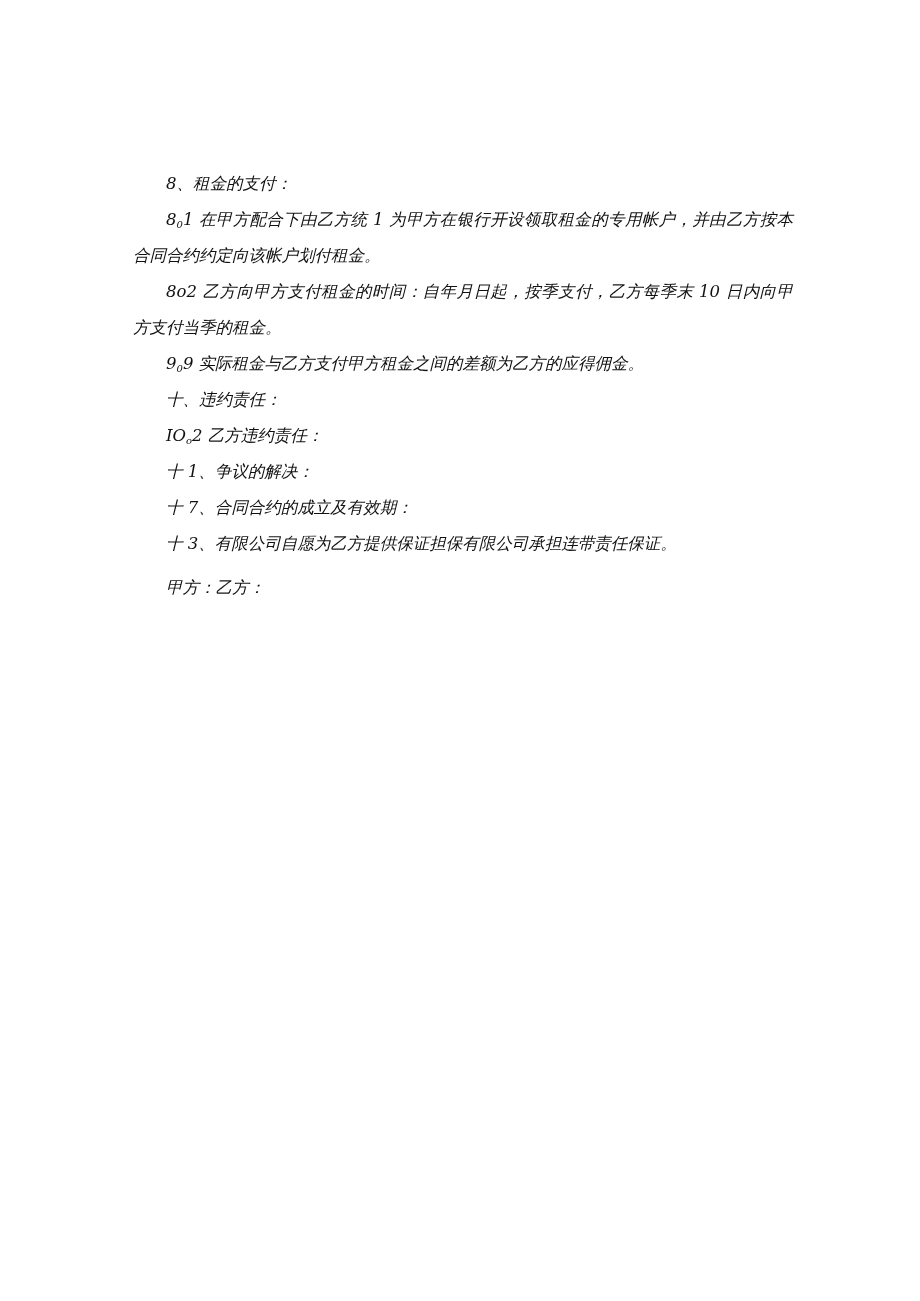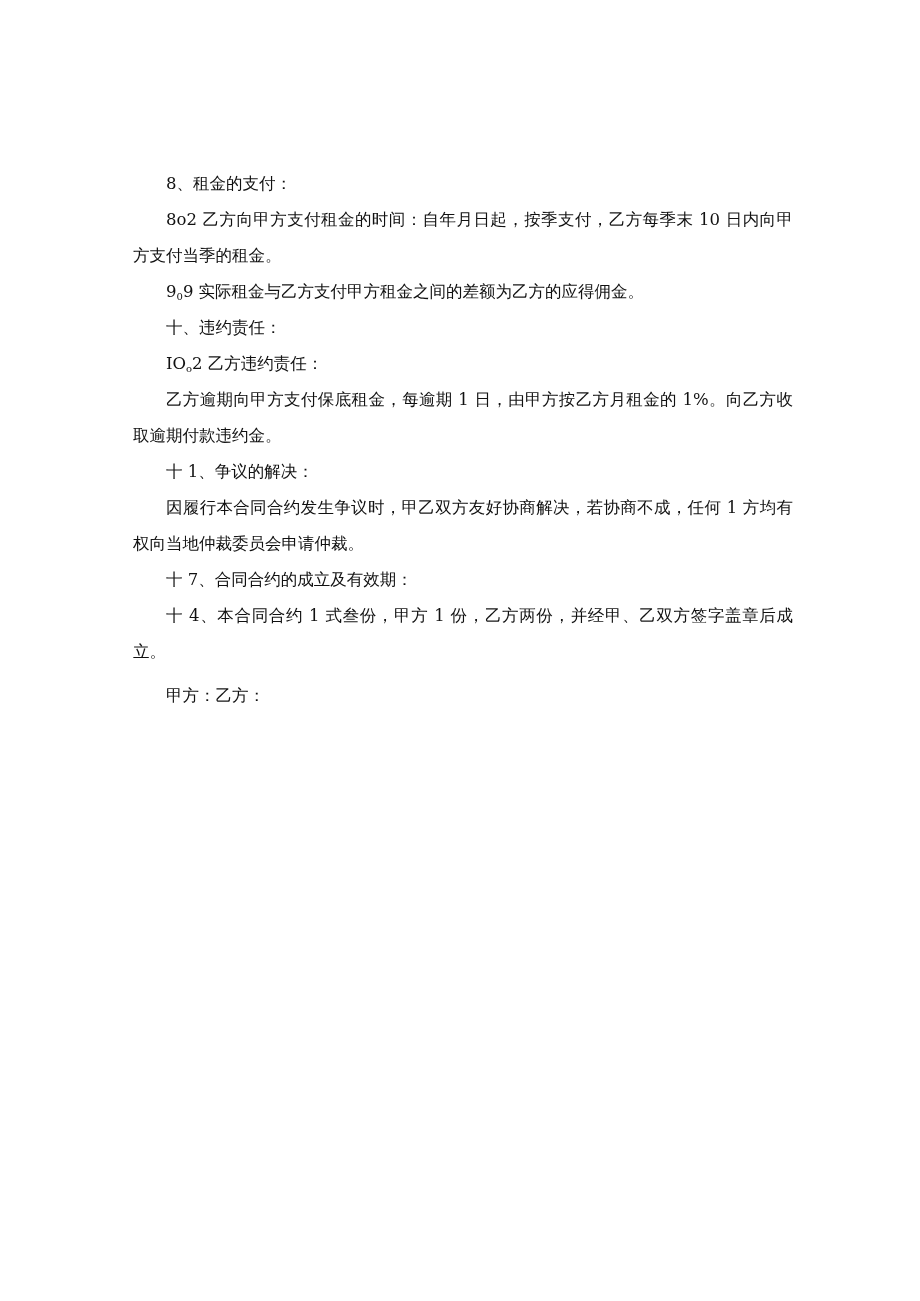--- a/index.html
+++ b/index.html
@@ -12,49 +12,49 @@
       font-family: "DejaVu Serif", "Liberation Serif", serif;
       font-size: 16.5px;
       color: #111111;
       line-height: 36px;
     }
     .para {
       margin: 0;
       text-indent: 33px;
       text-align: justify;
       text-justify: inter-character;
+      font-style: italic;
     }
     sub.num-sub { font-size: 10px; vertical-align: -3px; line-height: 0; }
     .sig { margin-top: 8px; }
   </style>
 </head>
 <body>
 
 <div class="page">
   <p class="para">8、租金的支付：</p>
 
+  <p class="para"><span>8</span><sub class="num-sub">0</sub><span>1 在甲方配合下由乙方统 1 为甲方在银行开设领取租金的专用帐户，并由乙方按本合同合约约定向该帐户划付租金。</span></p>
 
   <p class="para">8o2 乙方向甲方支付租金的时间：自年月日起，按季支付，乙方每季末 10 日内向甲方支付当季的租金。</p>
 
 
   <p class="para"><span>9</span><sub class="num-sub">0</sub><span>9 实际租金与乙方支付甲方租金之间的差额为乙方的应得佣金。</span></p>
 
   <p class="para">十、违约责任：</p>
 
 
 
   <p class="para"><span>IO</span><sub class="num-sub">o</sub><span>2 乙方违约责任：</span></p>
 
-  <p class="para">乙方逾期向甲方支付保底租金，每逾期 1 日，由甲方按乙方月租金的 1%。向乙方收取逾期付款违约金。</p>
 
 
   <p class="para">十 1、争议的解决：</p>
 
-  <p class="para">因履行本合同合约发生争议时，甲乙双方友好协商解决，若协商不成，任何 1 方均有权向当地仲裁委员会申请仲裁。</p>
 
   <p class="para">十 7、合同合约的成立及有效期：</p>
 
 
+  <p class="para">十 3、有限公司自愿为乙方提供保证担保有限公司承担连带责任保证。</p>
 
-  <p class="para">十 4、本合同合约 1 式叁份，甲方 1 份，乙方两份，并经甲、乙双方签字盖章后成立。</p>
 
   <p class="para sig">甲方：乙方：</p>
 </div>
 
 </body></html>

